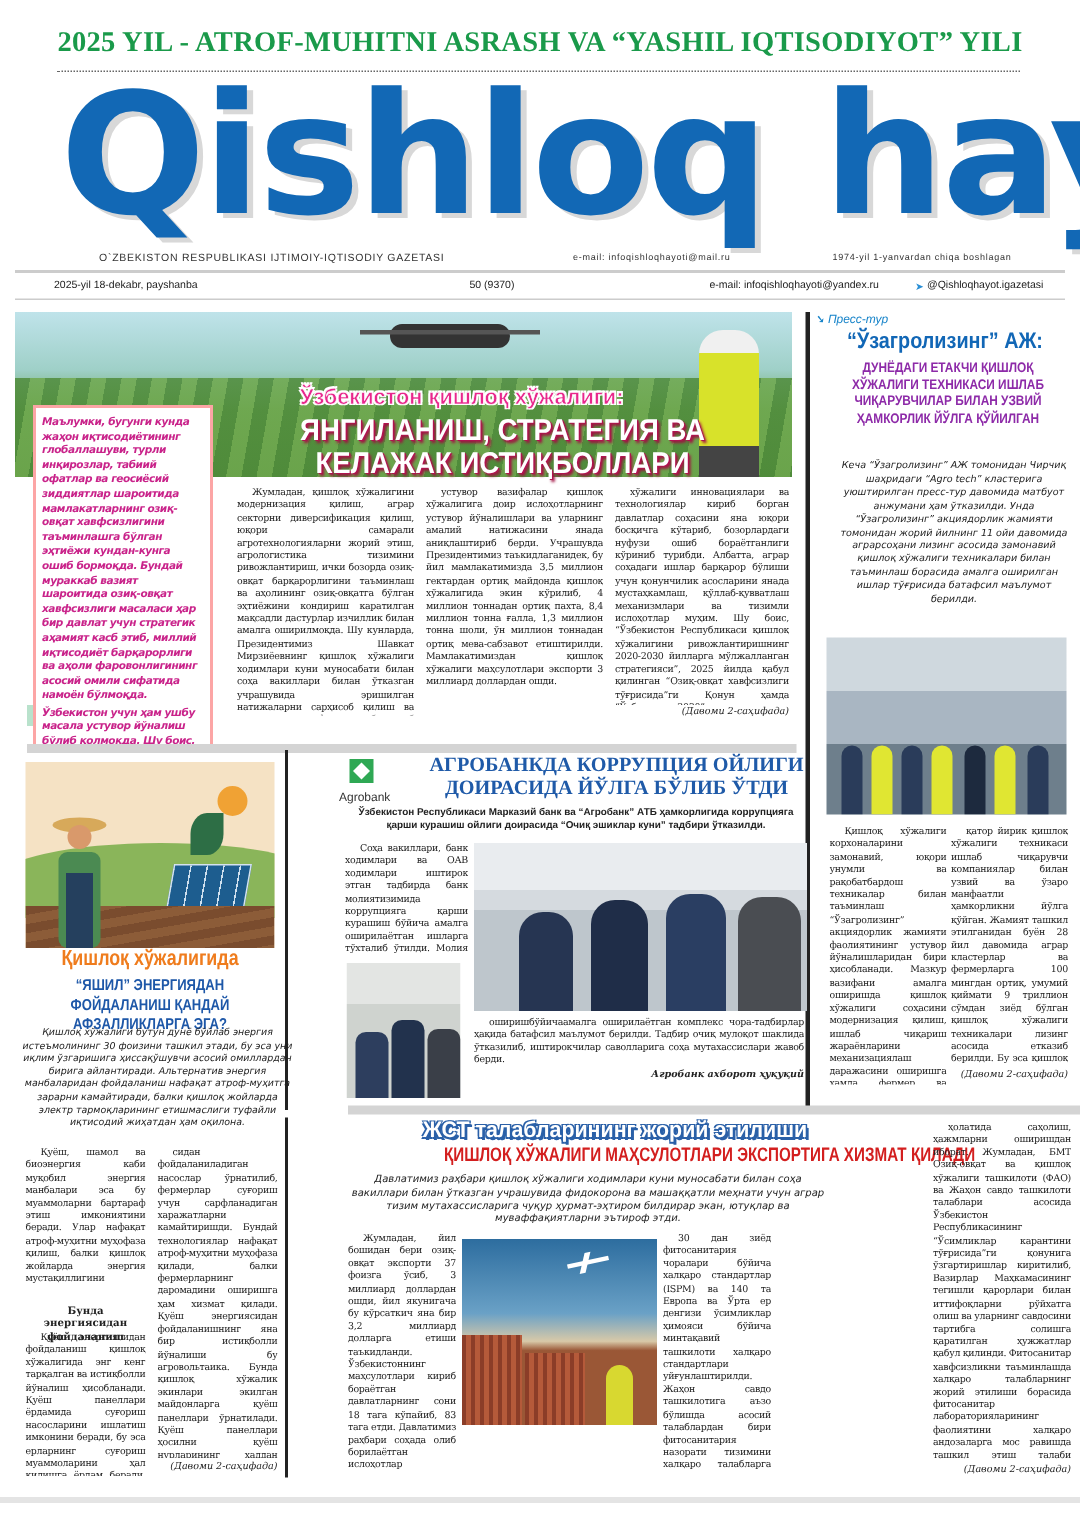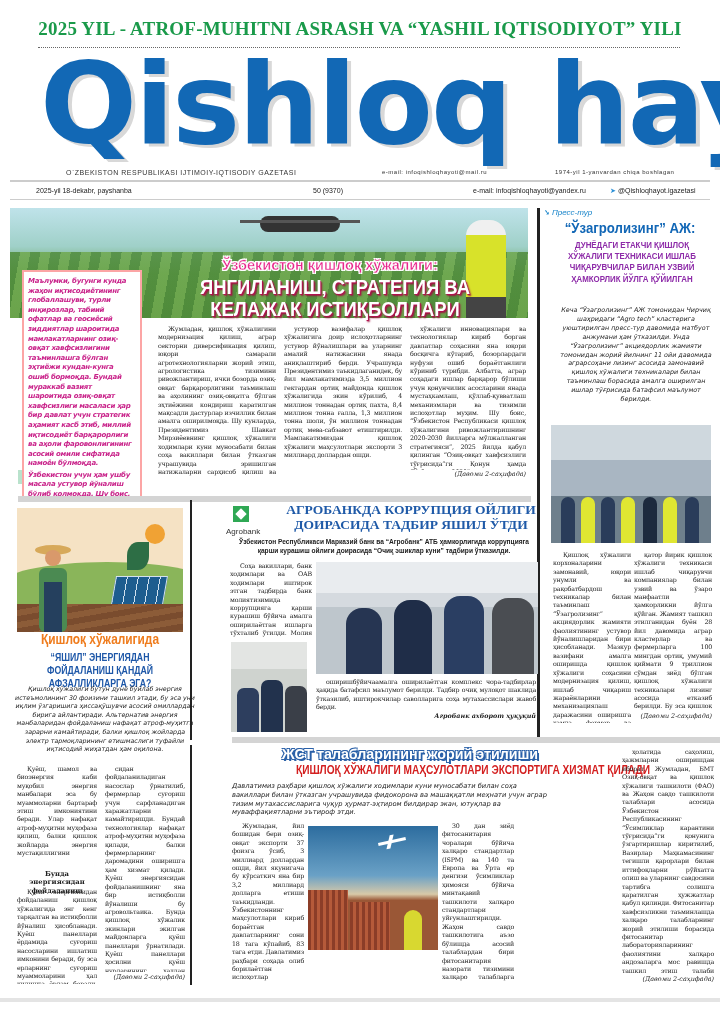--- a/index.html
+++ b/index.html
@@ -11,21 +11,21 @@
   .masthead { left: 40px; top: 44px; width: 650px; height: 120px; font-family: "DejaVu Sans", sans-serif; font-weight: bold; font-size: 112px; line-height: 120px; color: #1268b5; letter-spacing: -2px; transform: scaleX(1.02); transform-origin: left; text-shadow: 4px 3px 0 #d8d8d8; white-space: nowrap; }
   .mast-sub { top: 169px; font-family: "Liberation Sans", sans-serif; font-size: 7px; color: #333; letter-spacing: 0.5px; }
   .topbar { left: 10px; top: 180px; width: 700px; height: 20px; border-top: 2px solid #ccc; border-bottom: 1px solid #ccc; font-family: "Liberation Sans", sans-serif; font-size: 7px; color: #222; }
   .topbar span { position: absolute; top: 5px; }
   
   .hero { left: 10px; top: 208px; width: 518px; height: 110px; background: linear-gradient(180deg,#bfe3ea 0%,#9fd0c8 35%,#6aa55a 60%,#4e8a3a 100%); overflow: hidden; }
   .hero .field { position:absolute; left:0; bottom:0; width:100%; height:60%; background: repeating-linear-gradient(100deg,#4f8b3a 0 10px,#6fa84e 10px 20px); opacity:.85; }
   .hero .drone { position:absolute; left:250px; top:8px; width:80px; height:16px; background:#333; border-radius:8px; }
   .hero .drone:before { content:""; position:absolute; left:-20px; top:4px; width:120px; height:3px; background:#555; }
   .hero .worker { position:absolute; right:22px; top:12px; width:40px; height:110px; background:linear-gradient(#f0f0f0 0 14%, #d8e22a 14% 70%, #444 70%); border-radius:16px 16px 0 0; }
-  .hero-title1 { left: 200px; top: 257px; width: 260px; text-align:center; font-family:"Liberation Sans",sans-serif; font-weight:bold; font-size:14.5px; color:#e8278c; -webkit-text-stroke: .4px #fff; text-shadow: 1px 1px 0 #fff,-1px -1px 0 #fff,1px -1px 0 #fff,-1px 1px 0 #fff; }
+  .hero-title1 { left: 200px; top: 257px; width: 260px; text-align:left; font-family:"Liberation Sans",sans-serif; font-weight:bold; font-size:14.5px; color:#e8278c; -webkit-text-stroke: .4px #fff; text-shadow: 1px 1px 0 #fff,-1px -1px 0 #fff,1px -1px 0 #fff,-1px 1px 0 #fff; }
   .hero-title2 { left: 185px; top: 276px; width: 300px; text-align:center; font-family:"Liberation Sans",sans-serif; font-weight:bold; font-size:20px; line-height:22px; color:#fff; text-shadow: 1px 1px 0 #b0134f, 2px 2px 2px #a01040; transform: scaleX(.92); }
   .intro-box { left: 22px; top: 270px; width: 120px; height: 232px; background:#fff; border: 2px solid #fca5a5; padding: 5px 4px; font-family:"DejaVu Sans",sans-serif; font-style: italic; font-weight:bold; font-size: 7px; line-height: 9.6px; color: #c9238a; letter-spacing:-.3px; overflow:hidden; }
   .intro-shadow { left: 18px; top: 470px; width: 72px; height: 14px; background: #b9e2cc; }
   .lead-col { font-size: 6.3px; line-height: 8.4px; text-align: justify; color: #222; overflow: hidden; letter-spacing:-.2px; }
   .lead-col p { text-indent: 10px; }
   .lead-cont { text-align: right; font-style: italic; font-size: 6.4px; }
   .hrule { height: 6px; background: #d4d4d4; }
   .vrule { width: 3px; background: #222; }
   
   .press-tag { left: 543px; top: 208px; font-family:"Liberation Sans",sans-serif; font-style: italic; font-size: 8px; color:#1683c9; }
@@ -49,21 +49,21 @@
   .agro-logo { left: 233px; top: 506px; width: 16px; height: 16px; background:#2fa854; }
   .agro-logo:after { content:""; position:absolute; left:4px; top:4px; width:8px; height:8px; background:#fff; transform: rotate(45deg); }
   .agro-name { left: 226px; top: 527px; font-family:"Liberation Sans",sans-serif; font-size: 8px; color:#333; }
   .agro-title { left: 286px; top: 503px; width: 250px; text-align:center; font-family:"Liberation Serif",serif; font-weight:bold; font-size: 13.5px; line-height: 14.5px; color:#1f5aa8; }
   .agro-sub { left: 228px; top: 538px; width: 312px; text-align:center; font-family:"Liberation Sans",sans-serif; font-weight:bold; font-size: 6.6px; line-height: 8.8px; color:#222; }
   .agro-photo1 { left: 316px; top: 562px; width: 222px; height: 112px; background: linear-gradient(180deg,#e9ecef 0 28%,#d5dadf 28% 40%,#bec6cc 40%); overflow:hidden; }
   .agro-photo2 { left: 229px; top: 640px; width: 80px; height: 94px; background: linear-gradient(180deg,#e3e5e3 0 30%,#cfd3cf 30%); border: 2px solid #fff; overflow:hidden; }
   
   .export-head1 { left: 240px; top: 745px; width: 340px; text-align:center; font-family:"Liberation Sans",sans-serif; font-weight:bold; font-size: 15px; color:#fff; text-shadow: 1px 1px 0 #2a60a8,-1px -1px 0 #2a60a8,1px -1px 0 #2a60a8,-1px 1px 0 #2a60a8, 2px 2px 0 #2a60a8; transform: scaleX(.95); }
   .export-head2 { left: 228px; top: 762px; width: 490px; text-align:center; font-family:"Liberation Sans",sans-serif; font-weight:bold; font-size: 13px; color:#d31f1f; transform: scaleX(.78); transform-origin:center; white-space:nowrap; }
-  .export-intro { left: 232px; top: 782px; width: 320px; font-family:"DejaVu Sans",sans-serif; font-style:italic; font-size: 6.7px; line-height: 8.8px; color:#222; }
+  .export-intro { left: 232px; top: 782px; width: 320px; text-align:center; font-family:"DejaVu Sans",sans-serif; font-style:italic; font-size: 6.7px; line-height: 8.8px; color:#222; }
   .export-photo { left: 308px; top: 826px; width: 130px; height: 124px; background: linear-gradient(180deg,#2d6d9f 0%,#6aa1c6 40%,#d8c9a8 55%,#9a5736 60%); overflow:hidden; }
   .export-photo .cont { position:absolute; bottom:0; width:40px; background: repeating-linear-gradient(90deg,#8b3d28 0 3px,#b55a3a 3px 6px); }
   .plane { position:absolute; left:70px; top:14px; width:28px; height:3px; background:#fff; transform: rotate(-12deg); }
   .plane:before { content:""; position:absolute; left:10px; top:-5px; width:4px; height:13px; background:#fff; transform: skewX(-25deg); }
 </style>
 </head>
 <body>
 
 <div class="abs slogan">2025 YIL - ATROF-MUHITNI ASRASH VA “YASHIL IQTISODIYOT” YILI</div>
 <div class="abs slogan-rule"></div>
@@ -159,21 +159,21 @@
   </div>
 <div class="abs lead-col" style="left:105px;top:765px;width:80px;height:207px;">
     <p>сидан фойдаланиладиган насослар ўрнатилиб, фермерлар суғориш учун сарфланадиган харажатларни камайтиришди. Бундай технологиялар нафақат атроф-муҳитни муҳофаза қилади, балки фермерларнинг даромадини оширишга ҳам хизмат қилади. Қуёш энергиясидан фойдаланишнинг яна бир истиқболли йўналиши бу агровольтаика. Бунда қишлоқ хўжалик экинлари экилган майдонларга қуёш панеллари ўрнатилади. Қуёш панеллари ҳосилни қуёш нурларининг ҳаддан ташқари иссиқлигидан ҳимоя қилади, шу билан бирга энергия ишлаб чиқаради. Бу усул ёрдамида ер майдонидан самарали фойдаланиш имкони пайдо бўлади.</p>
   </div>
 <div class="abs lead-cont" style="left:105px;top:973px;width:80px;">(Давоми 2-саҳифада)</div>
 
 <div class="abs vrule" style="left:190px;top:745px;height:240px;width:2px;"></div>
 
 <div class="abs agro-logo"></div>
 <div class="abs agro-name">Agrobank</div>
-<div class="abs agro-title">АГРОБАНКДА КОРРУПЦИЯ ОЙЛИГИ ДОИРАСИДА ТАДБИР ЯШИЛ ЎТДИ</div>
+<div class="abs agro-title">АГРОБАНКДА КОРРУПЦИЯ ОЙЛИГИ ДОИРАСИДА ЙЎЛГА БЎЛИБ ЎТДИ</div>
 <div class="abs agro-sub">Ўзбекистон Республикаси Марказий банк ва “Агробанк” АТБ ҳамкорлигида коррупцияга қарши курашиш ойлиги доирасида “Очиқ эшиклар куни” тадбири ўтказилди.</div>
 <div class="abs lead-col" style="left:230px;top:562px;width:82px;height:76px;">
     <p>Соҳа вакиллари, банк ходимлари ва ОАВ ходимлари иштирок этган тадбирда банк молиятизимида коррупцияга қарши курашиш бўйича амалга оширилаётган ишларга тўхталиб ўтилди. Молия секторида очиқлик ва шаффофликни таъминлаш, коррупциянинг олдини олиш, ички назорат механизмларини кучайтириш ҳамда ходимлар масъулиятини</p>
   </div>
 <div class="abs agro-photo1">
   <div class="person" style="left:30px;width:36px;height:66px;background:#263552;border-radius:16px 16px 0 0;"></div>
   <div class="person" style="left:78px;width:38px;height:74px;background:#1f2d48;border-radius:16px 16px 0 0;"></div>
   <div class="person" style="left:128px;width:40px;height:78px;background:#2a3e62;border-radius:16px 16px 0 0;"></div>
   <div class="person" style="left:176px;width:42px;height:76px;background:#4a4d52;border-radius:16px 16px 0 0;"></div>
 </div>

